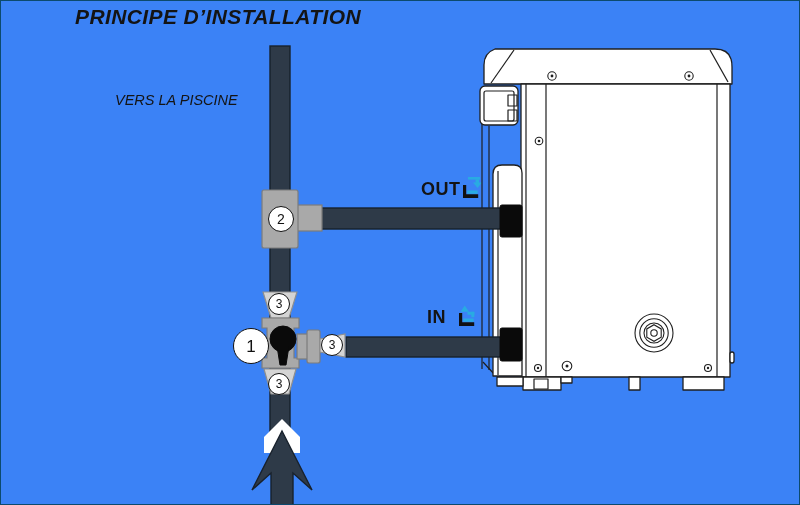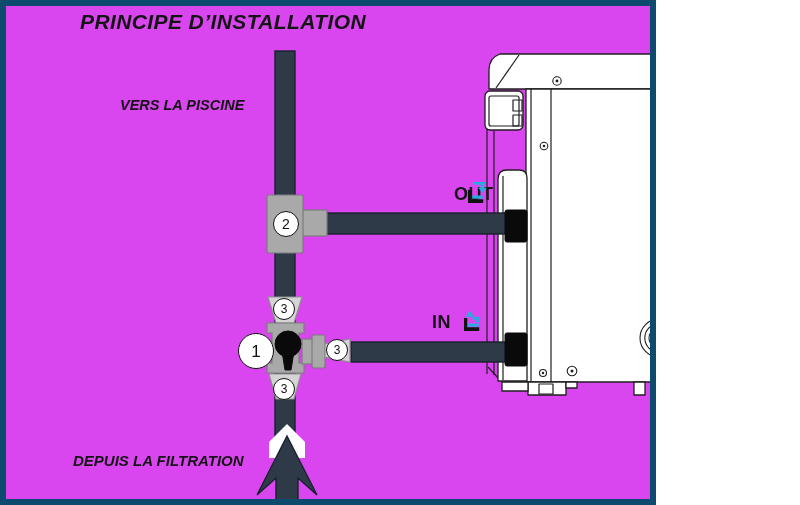--- a/index.html
+++ b/index.html
@@ -1,30 +1,30 @@
 <!DOCTYPE html>
 <html style="--pipe: #2E3A48; --pipe-border: #18212C; --fitting: #A9A9A9; --fitting-border: #7C7C7C; --union: #D4D4D4; --union-border: #8F8F8F; --accent-blue: #29ABE2; --line: #1F1F1F;"><head>
 <meta charset="utf-8">
 <style>
   html,body{margin:0;padding:0;background:#fff;}
   .stage{
-    position:relative;width:656px;height:505px;overflow:hidden;background:#d946ef;
+    position:relative;width:800px;height:505px;overflow:hidden;background:#3b82f6;
     font-family:"Liberation Sans","DejaVu Sans",sans-serif;color:#111;
-    border:6px solid #0c4a6e;box-sizing:border-box;
+    border:1px solid #0c4a6e;box-sizing:border-box;
   }
   .abs{position:absolute;}
   .title{
     left:74px;top:4px;font-size:21px;font-weight:bold;font-style:italic;
     letter-spacing:.4px;color:#141414;white-space:nowrap;
   }
-  .lbl{font-weight:bold;font-style:italic;font-size:14.5px;color:#141414;white-space:nowrap;}
+  .lbl{font-weight:normal;font-style:italic;font-size:14.5px;color:#141414;white-space:nowrap;}
   .lbl-vers{left:114px;top:91px;}
   .lbl-depuis{left:67px;top:446px;font-size:15px;}
   .port-lbl{font-weight:bold;font-style:normal;font-size:18px;letter-spacing:.5px;}
-  .lbl-out{left:420px;top:178px;width:38px;text-align:left;margin-left:28px;}
+  .lbl-out{left:420px;top:178px;width:38px;text-align:left;}
   .lbl-in{left:426px;top:306px;width:28px;}
   .icon{width:21px;height:23px;}
   .icon-out{left:461px;top:176px;}
   .icon-in{left:457px;top:304px;}
   .callout{
     position:absolute;background:#fff;border:1.8px solid #111;border-radius:50%;
     display:flex;align-items:center;justify-content:center;box-sizing:border-box;
     font-family:"Liberation Sans",sans-serif;color:#111;line-height:1;
   }
   .c1{left:232px;top:327px;width:36px;height:36px;font-size:17px;}
@@ -45,21 +45,20 @@
   .scr{fill:#fff;stroke:var(--line);stroke-width:1.1;}
   .dot{fill:#1f1f1f;stroke:none;}
 </style>
 </head>
 <body>
 
 <div class="stage">
 
   <div class="abs title">PRINCIPE D’INSTALLATION</div>
   <div class="abs lbl lbl-vers">VERS LA PISCINE</div>
-  <div class="abs lbl lbl-depuis">DEPUIS LA FILTRATION</div>
   <div class="abs lbl port-lbl lbl-out">OUT</div>
   <div class="abs lbl port-lbl lbl-in">IN</div>
 
   <div class="abs icon icon-out">
     <svg width="21" height="23" viewBox="0 0 21 23">
       <path d="M1,8 h3.2 v9.2 h12 v3.8 h-15.2 Z" fill="#111"></path>
       <rect x="5.2" y="13.5" width="10.5" height="3.2" fill="#29ABE2"></rect>
       <rect x="6" y="0" width="12" height="2.6" fill="#29ABE2"></rect>
       <rect x="13.6" y="2.2" width="3.4" height="4.2" fill="#29ABE2"></rect>
       <polygon points="11,5.6 20,5.6 15.5,11" fill="#29ABE2"></polygon>

